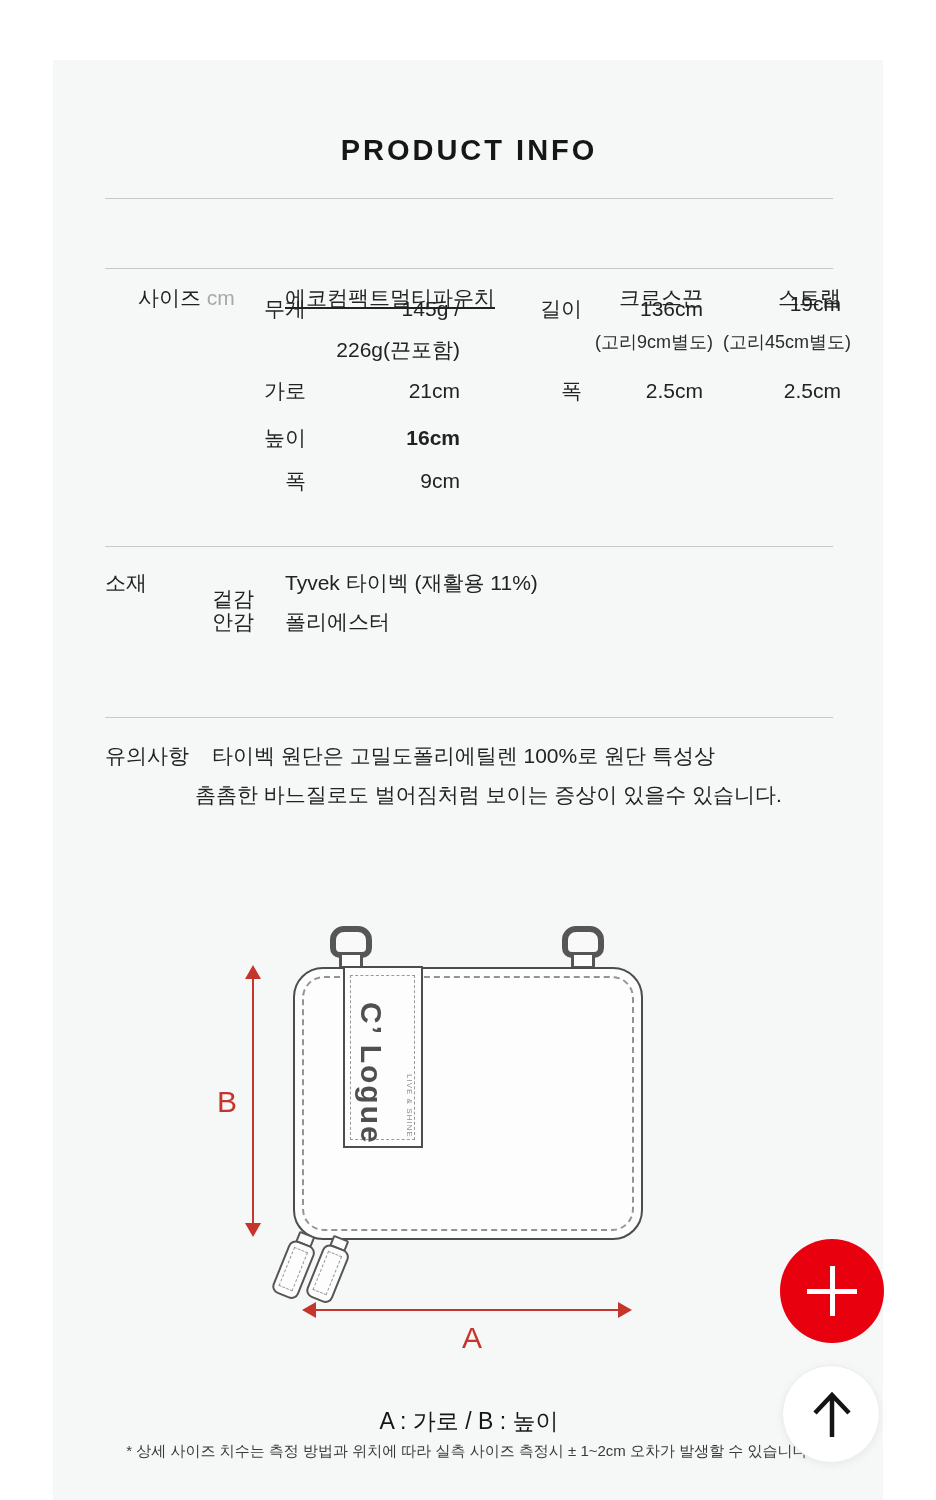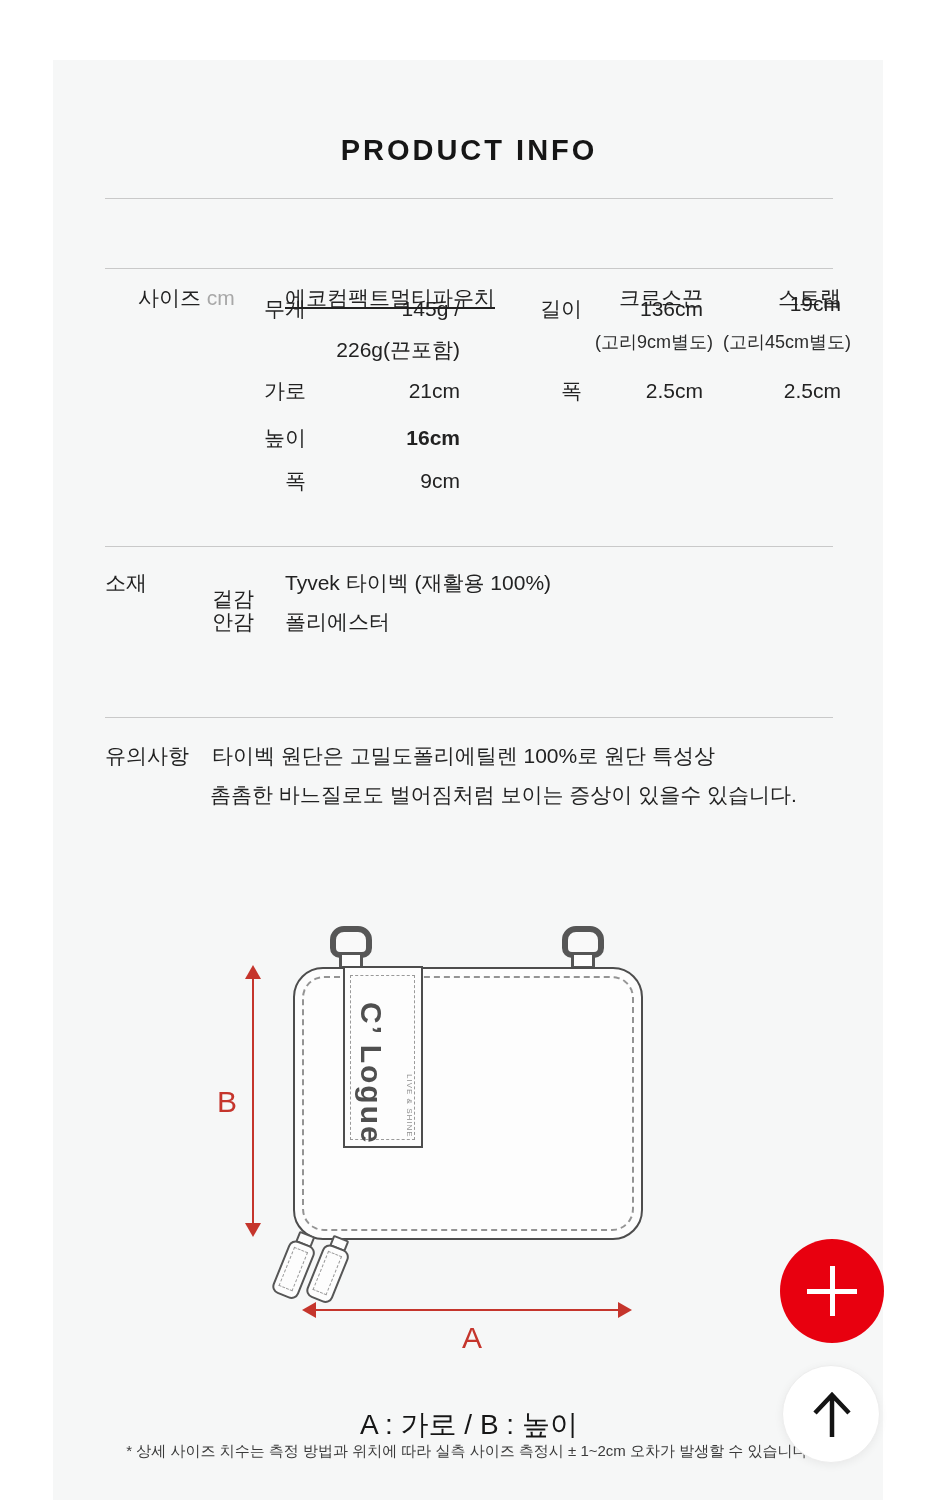--- a/index.html
+++ b/index.html
@@ -39,21 +39,21 @@
     border:2px solid #565656; background:#fdfdfd; border-radius:8px; }
   .pull .pd { position:absolute; left:7px; top:17px; width:15px; height:42px;
     border:1.5px dashed #9a9a9a; }
   .arrow-line { background:#c5352c; }
   .ah { width:0; height:0; }
   .ah-up   { border-left:8px solid transparent; border-right:8px solid transparent; border-bottom:14px solid #c5352c; }
   .ah-down { border-left:8px solid transparent; border-right:8px solid transparent; border-top:14px solid #c5352c; }
   .ah-left { border-top:8px solid transparent; border-bottom:8px solid transparent; border-right:14px solid #c5352c; }
   .ah-right{ border-top:8px solid transparent; border-bottom:8px solid transparent; border-left:14px solid #c5352c; }
   .dim-label { width:50px; text-align:center; font-size:30px; color:#c5352c; font-weight:400; }
-  .caption { width:728px; text-align:center; font-size:28px; color:#161616; white-space:nowrap; }
+  .caption { width:728px; text-align:center; font-size:23px; color:#161616; white-space:nowrap; }
   .footnote { width:728px; text-align:center; font-size:15px; color:#3a3a3a; white-space:nowrap; }
   
   .fab-plus { position:absolute; left:780px; top:1239px; width:104px; height:104px;
     border-radius:50%; background:#e8000f; border:none; cursor:pointer; }
   .fab-plus .bar-h { position:absolute; left:27px; top:50px; width:50px; height:5px; background:#fff; }
   .fab-plus .bar-v { position:absolute; left:50px; top:27px; width:5px; height:50px; background:#fff; }
   .fab-up { position:absolute; left:782px; top:1365px; width:98px; height:98px; border-radius:50%;
     background:#ffffff; border:1px solid #ededed; box-shadow:0 2px 10px rgba(0,0,0,0.06); cursor:pointer; }
   .fab-up svg { position:absolute; left:25px; top:23px; }
 </style>
@@ -95,29 +95,29 @@
     <div class="abs t cell" style="left:51px; top:364px; width:150px;">높이</div>
     <div class="abs t cell" style="left:205px; top:364px; width:150px;font-weight:bold;">16cm</div>
 
     <div class="abs t cell" style="left:51px; top:407px; width:150px;">폭</div>
     <div class="abs t cell" style="left:205px; top:407px; width:150px;">9cm</div>
 
     <div class="abs hr" style="top:486px;"></div>
 
     <div class="abs t" style="left:0; top:509px;">소재</div>
     <div class="abs t" style="left:107px; top:509px;margin-top:16px;">겉감</div>
-    <div class="abs t" style="left:180px; top:509px;">Tyvek 타이벡 (재활용 100%)</div>
+    <div class="abs t" style="left:180px; top:509px;">Tyvek 타이벡 (재활용 11%)</div>
     <div class="abs t" style="left:107px; top:548px;">안감</div>
     <div class="abs t" style="left:180px; top:548px;text-align:right;">폴리에스터</div>
 
     <div class="abs hr" style="top:657px;"></div>
 
     <div class="abs t" style="left:0; top:682px;">유의사항</div>
     <div class="abs t" style="left:107px; top:682px;">타이벡 원단은 고밀도폴리에틸렌 100%로 원단 특성상</div>
-    <div class="abs t" style="left:105px; top:721px;text-align:right;">촘촘한 바느질로도 벌어짐처럼 보이는 증상이 있을수 있습니다.</div>
+    <div class="abs t" style="left:90px; top:721px;text-align:right;">촘촘한 바느질로도 벌어짐처럼 보이는 증상이 있을수 있습니다.</div>
   </div>
 
   <div>
 
     <div class="abs ring" style="left:277px; top:866px;"></div>
     <div class="abs ring-tab" style="left:286px; top:892px;"></div>
     <div class="abs ring" style="left:509px; top:866px;"></div>
     <div class="abs ring-tab" style="left:518px; top:892px;"></div>
 
     <div class="abs bag"></div>

